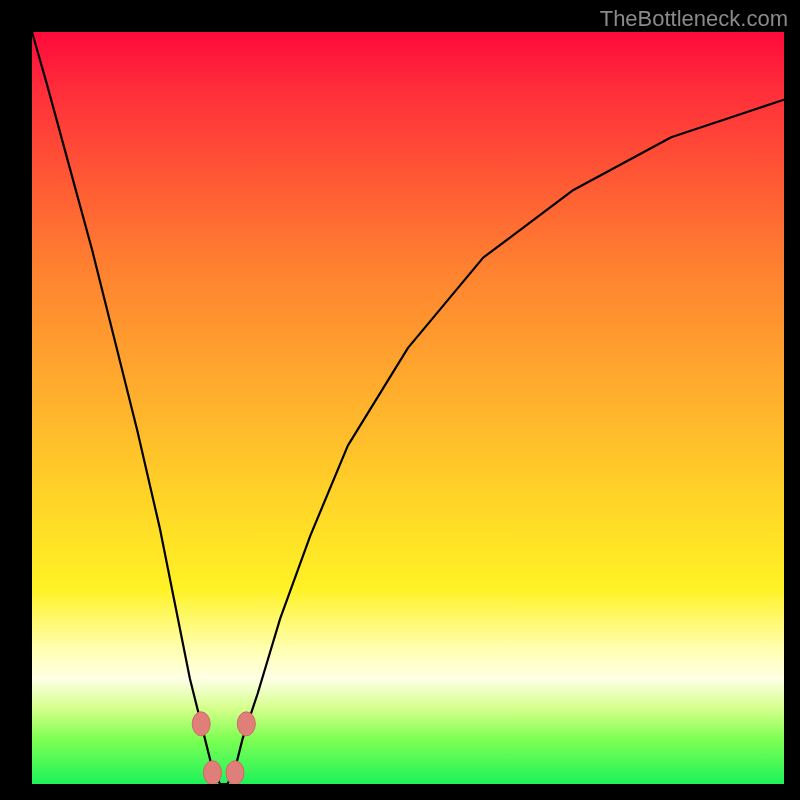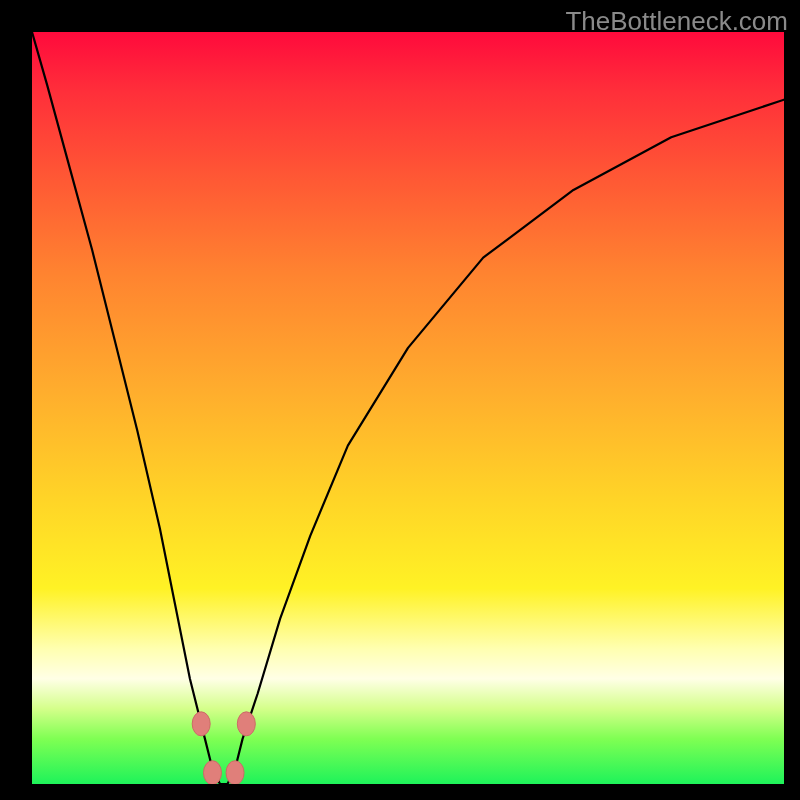--- a/index.html
+++ b/index.html
@@ -17,21 +17,21 @@
     top: 0;
     width: 800px;
     height: 800px;
     background: #000;
   }
   .watermark {
     position: absolute;
     top: 6px;
     right: 12px;
     color: #8a8a8a;
-    font-size: 26px;
+    font-size: 22px;
     letter-spacing: 0px;
     user-select: none;
   }
   .plot {
     position: absolute;
     left: 32px;
     top: 32px;
     width: 752px;
     height: 752px;
     background: linear-gradient(to bottom,

